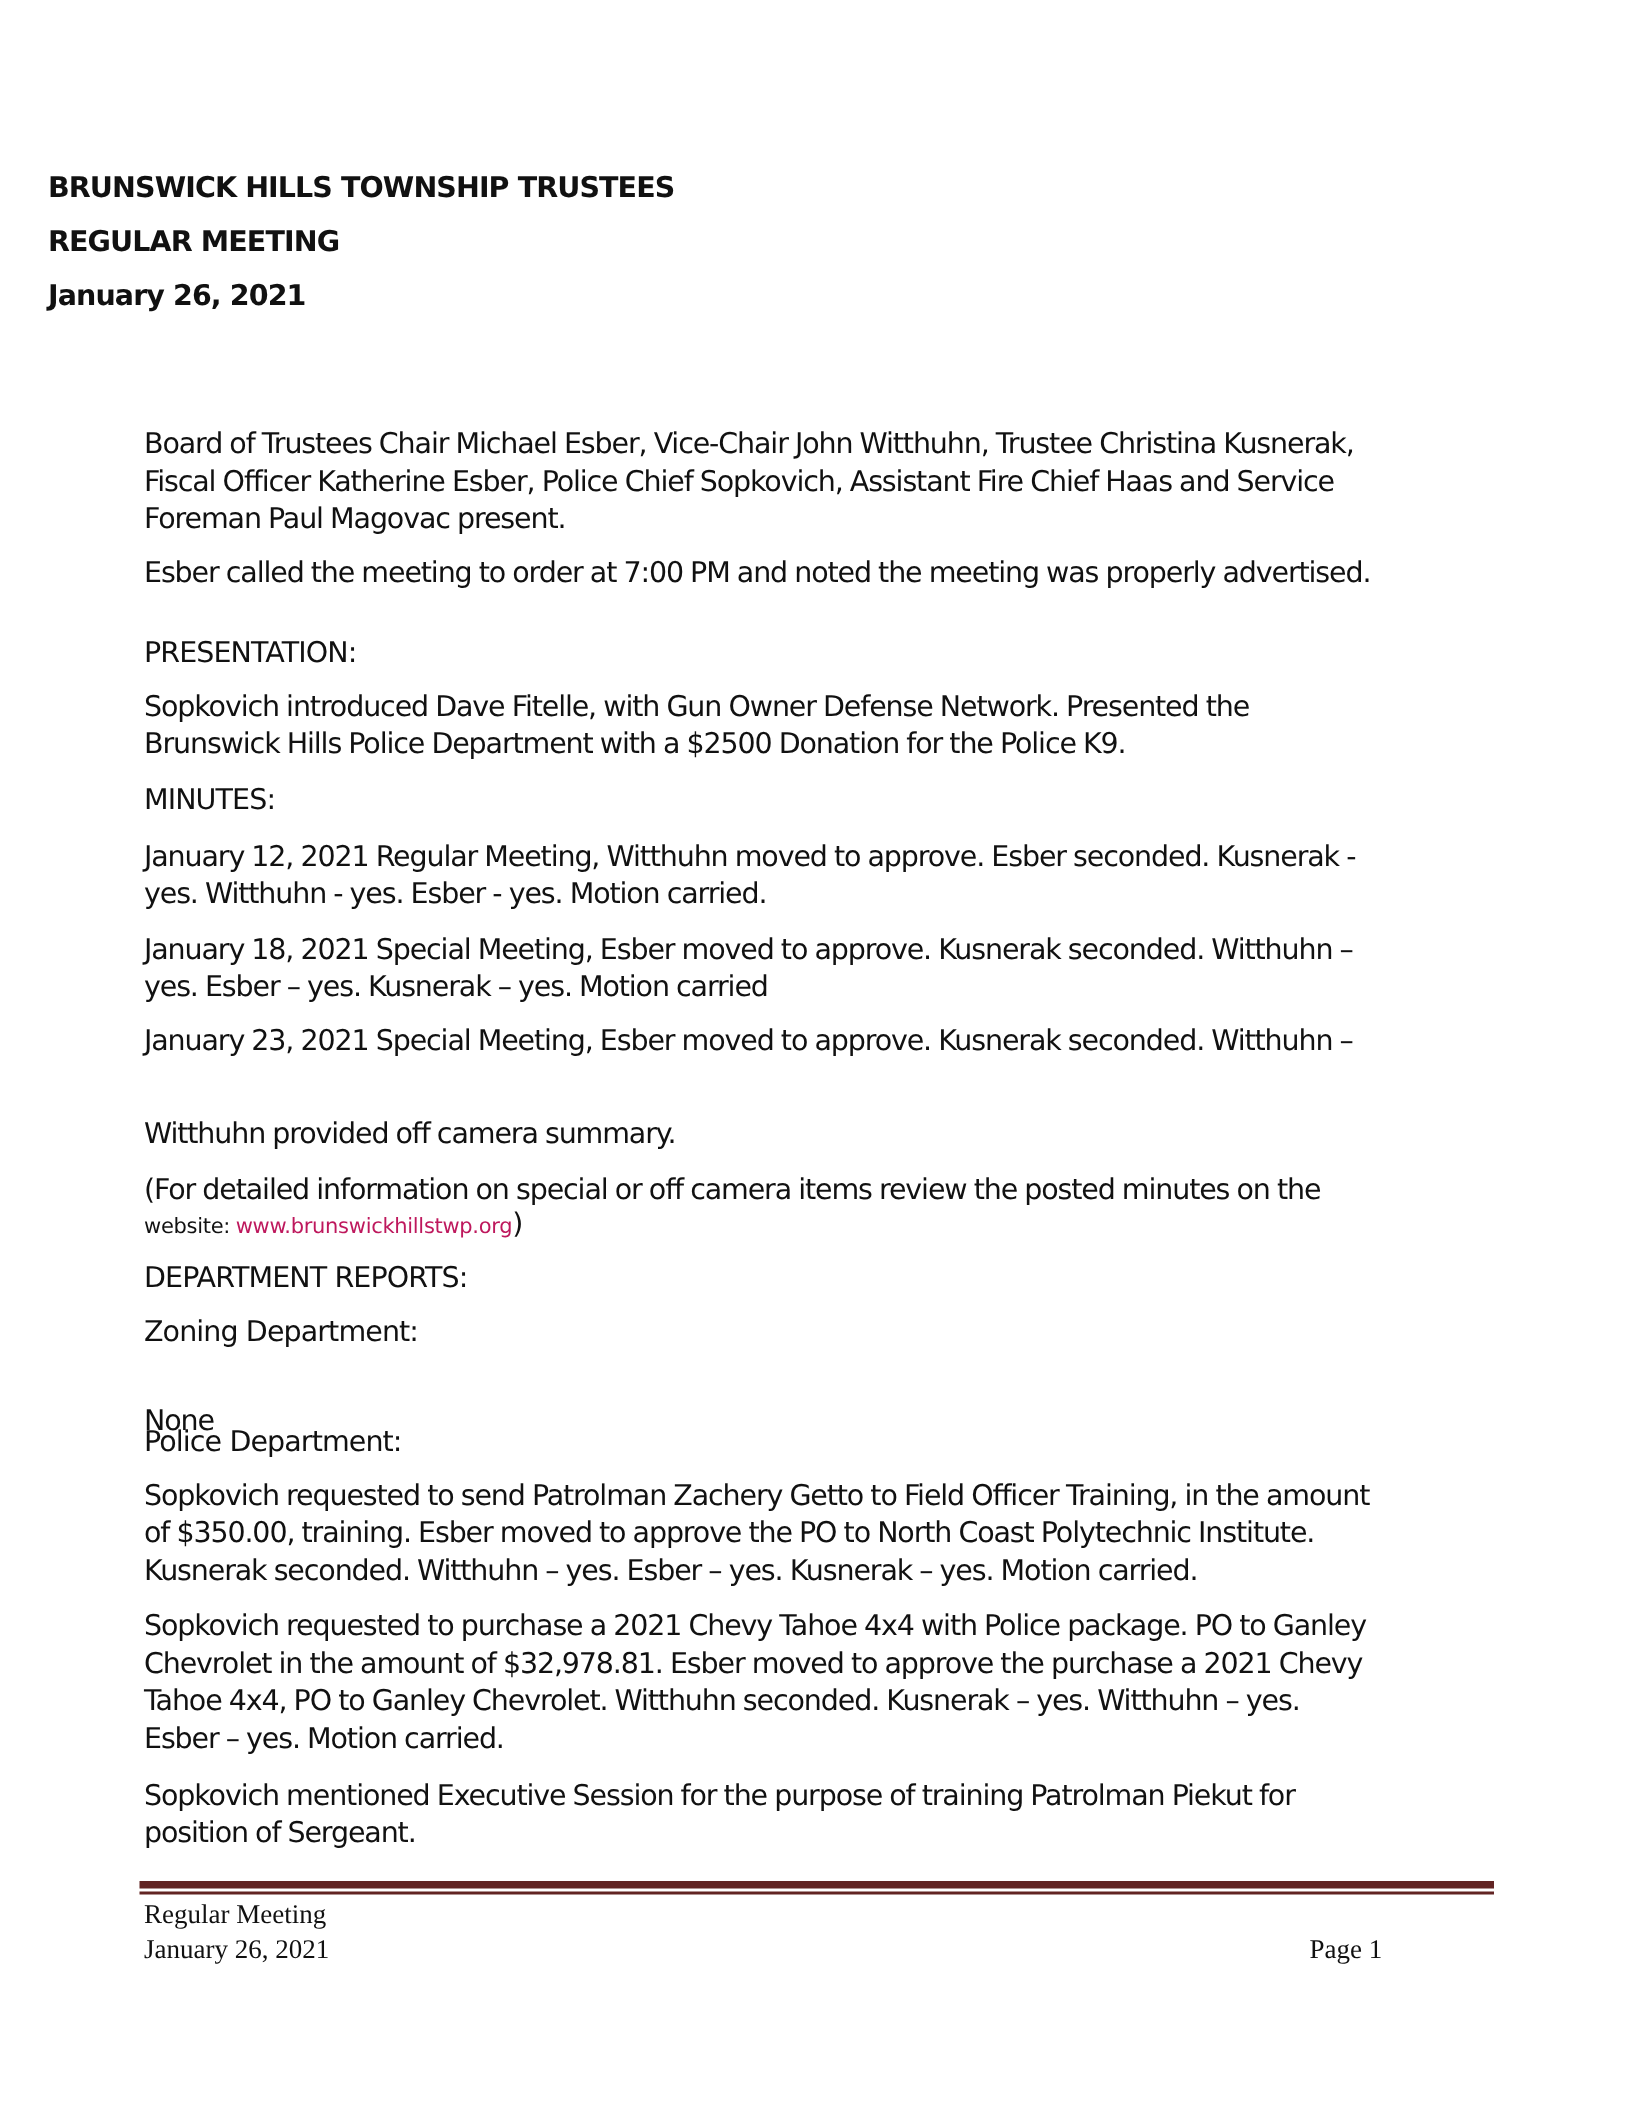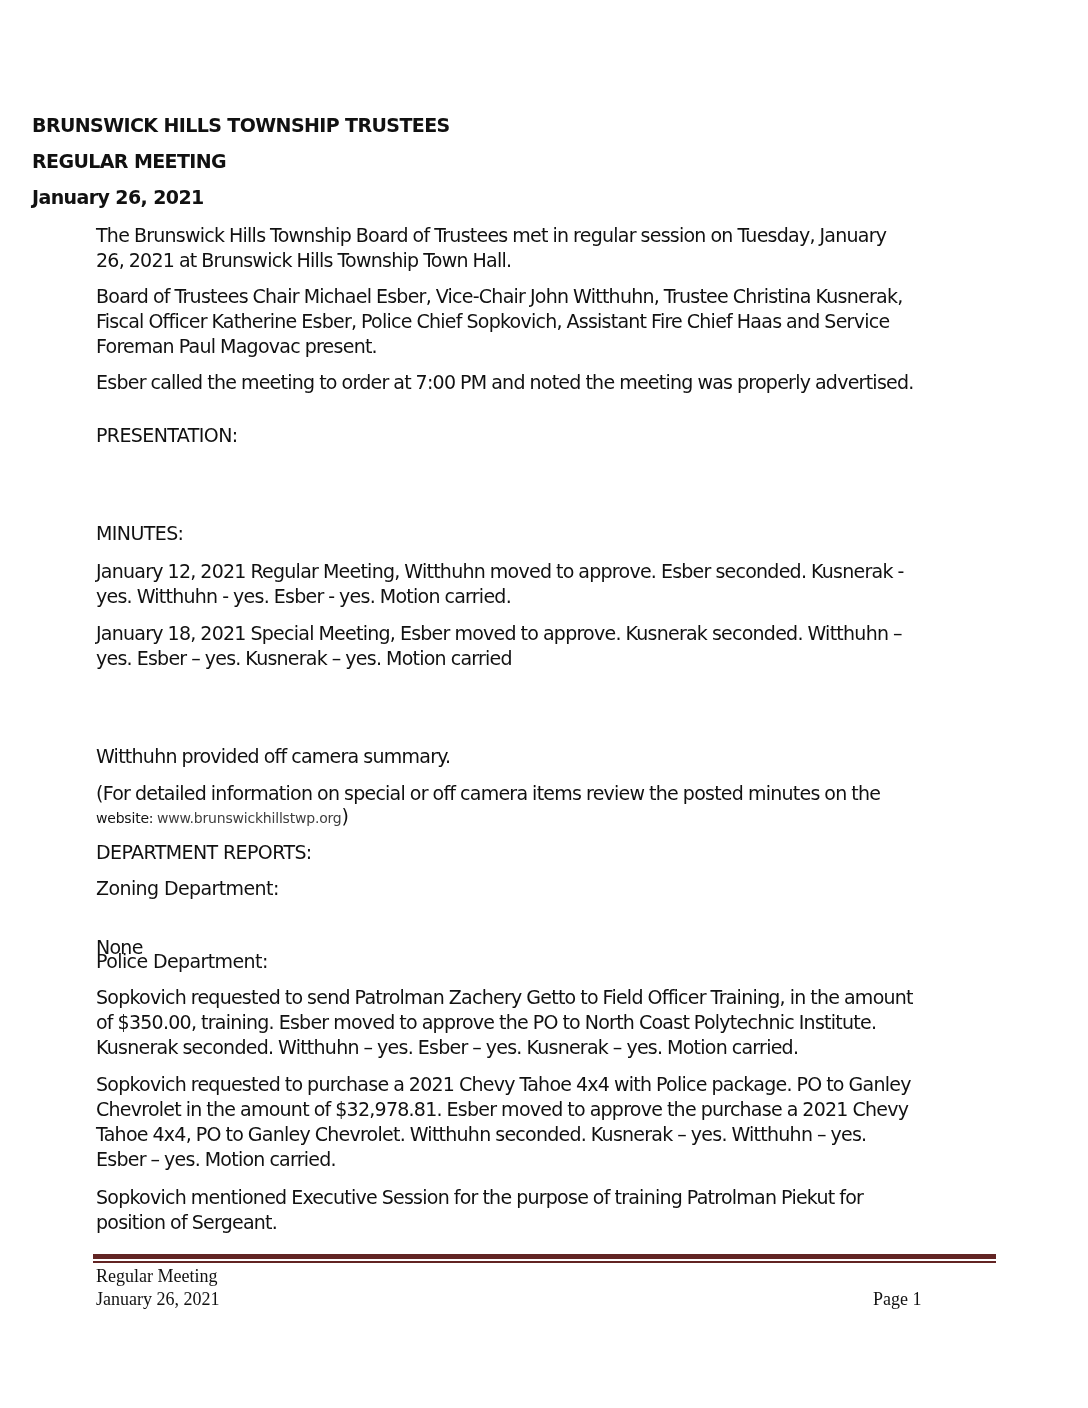--- a/index.html
+++ b/index.html
@@ -5,61 +5,62 @@
   html, body { margin:0; padding:0; background:#ffffff; }
   body { width:1088px; height:1408px; position:relative; overflow:hidden;
          font-family:"DejaVu Sans", sans-serif; color:#111; }
   .page { position:absolute; left:0; top:0; width:1088px; height:1408px; }
   .title { position:absolute; left:0; width:1088px; text-align:left;
            font-weight:bold; font-size:19px; letter-spacing:-0.6px;margin-left:32px; }
   .p { position:absolute; left:96px; width:900px; font-size:19px;
        line-height:25px; letter-spacing:-0.75px; word-spacing:-0.5px; }
   .h { position:absolute; left:96px; font-weight:normal; font-size:19px; letter-spacing:-0.6px; }
   .small { font-size:14px; letter-spacing:-0.2px;text-align:center; }
-  .link { color:#404040; font-size:14px; letter-spacing:-0.2px; text-decoration:none; }
+  .link { color:#be185d; font-size:14px; letter-spacing:-0.2px; text-decoration:none; }
   .rule { position:absolute; left:93px; width:903px; }
   .rule-thick { top:1254px; height:5px; background:#622423; }
   .rule-thin { top:1261px; height:1.5px; background:#622423; }
   .footer { position:absolute; font-family:"Liberation Serif", serif; font-size:18px; color:#111; }
 </style>
 </head>
 <body>
 
 <div class="page">
 
   <div class="title" style="top:114px">BRUNSWICK HILLS TOWNSHIP TRUSTEES</div>
   <div class="title" style="top:150px">REGULAR MEETING</div>
   <div class="title" style="top:186px">January 26, 2021</div>
 
-  <div class="p" style="top:223px">
-    <div>The Brunswick Hills Township Board of Trustees met in regular session on Tuesday, January</div>
-    <div>26, 2021 at Brunswick Hills Township Town Hall.</div>
-  </div>
 
   <div class="p" style="top:284px">
     <div>Board of Trustees Chair Michael Esber, Vice-Chair John Witthuhn, Trustee Christina Kusnerak,</div>
     <div>Fiscal Officer Katherine Esber, Police Chief Sopkovich, Assistant Fire Chief Haas and Service</div>
     <div>Foreman Paul Magovac present.</div>
   </div>
 
   <div class="p" style="top:370px">Esber called the meeting to order at 7:00 PM and noted the meeting was properly advertised.</div>
 
   <div class="h" style="top:424px">PRESENTATION:</div>
+  <div class="p" style="top:459px">
+    <div>Sopkovich introduced Dave Fitelle, with Gun Owner Defense Network.  Presented the</div>
+    <div>Brunswick Hills Police Department with a $2500 Donation for the Police K9.</div>
+  </div>
 
   <div class="h" style="top:522px">MINUTES:</div>
 
   <div class="p" style="top:559px">
     <div>January 12, 2021 Regular Meeting, Witthuhn moved to approve. Esber seconded.  Kusnerak -</div>
     <div>yes.  Witthuhn - yes. Esber - yes.  Motion carried.</div>
   </div>
   <div class="p" style="top:621px">
     <div>January 18, 2021 Special Meeting, Esber moved to approve.  Kusnerak seconded.  Witthuhn –</div>
     <div>yes.  Esber – yes.  Kusnerak – yes.  Motion carried</div>
   </div>
   <div class="p" style="top:682px">
+    <div>January 23, 2021 Special Meeting, Esber moved to approve. Kusnerak seconded.  Witthuhn –</div>
   </div>
 
   <div class="p" style="top:744px">Witthuhn provided off camera summary.</div>
 
   <div class="p" style="top:781px">
     <div>(For detailed information on special or off camera items review the posted minutes on the</div>
     <div style="line-height:20px"><span class="small">website: </span><a class="link">www.brunswickhillstwp.org</a><span>)</span></div>
   </div>
 
   <div class="h" style="top:841px">DEPARTMENT REPORTS:</div>

